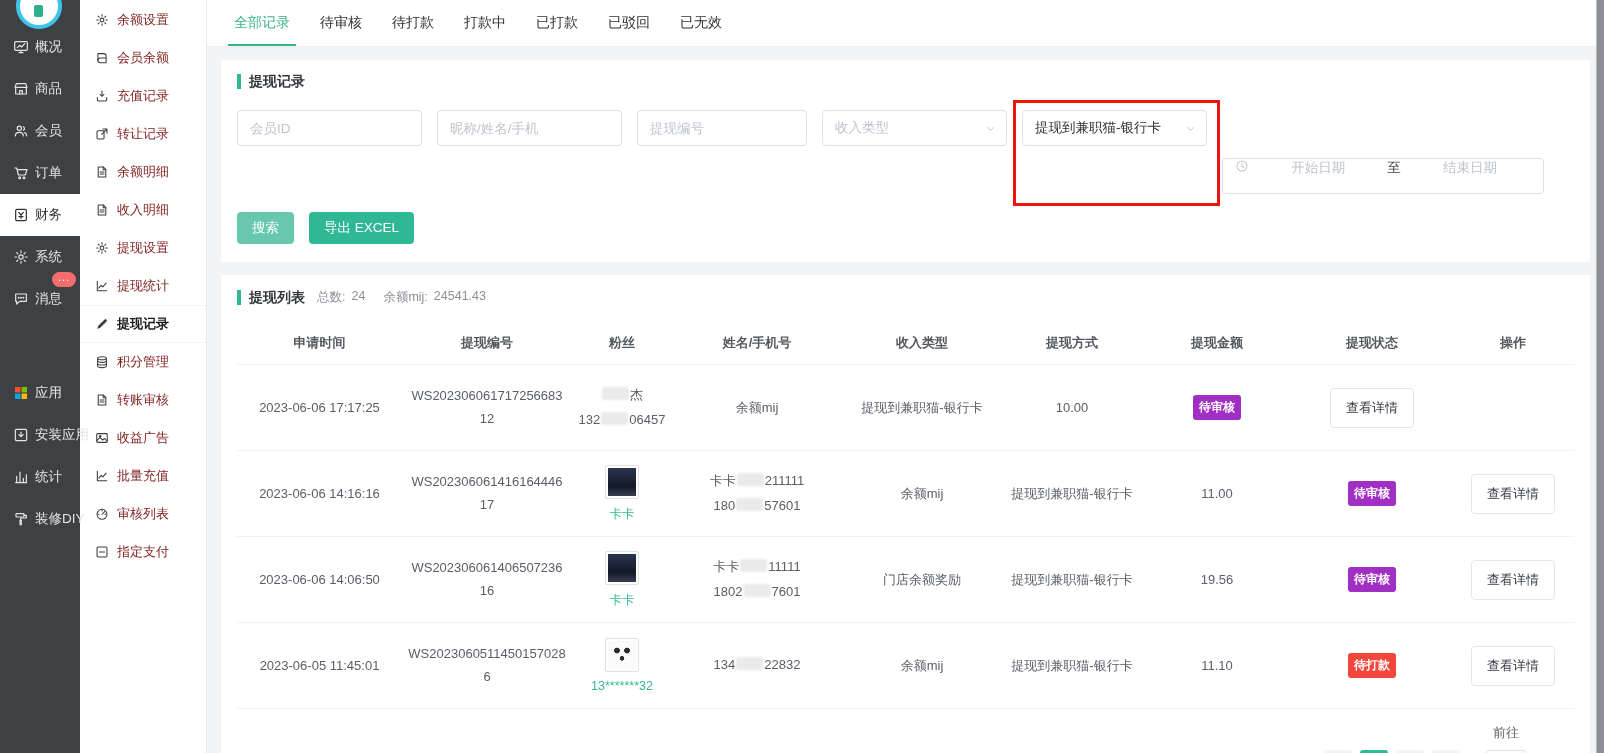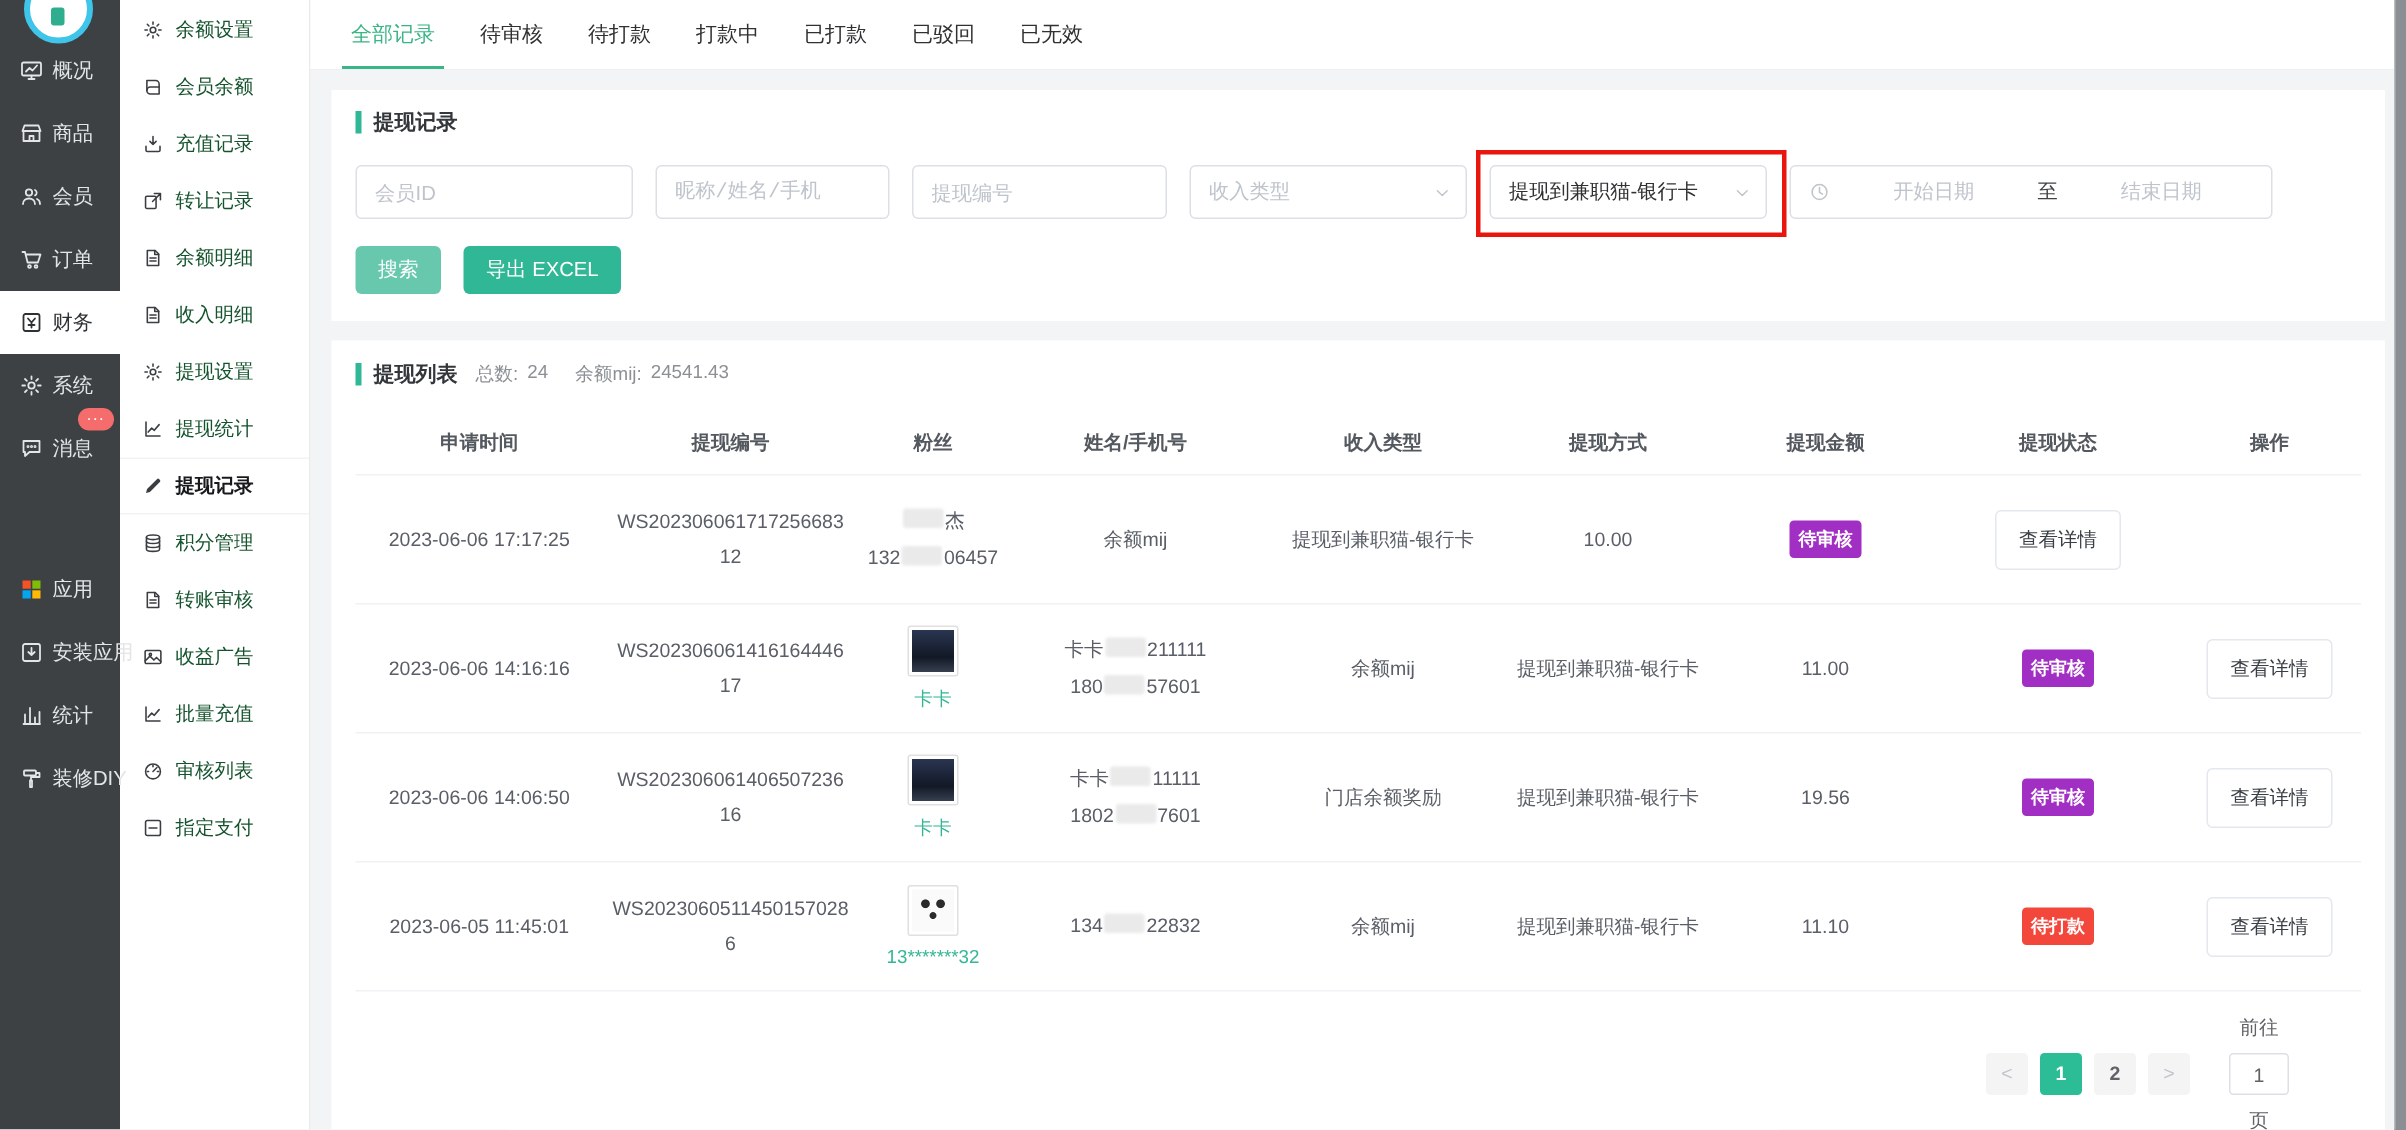--- a/index.html
+++ b/index.html
@@ -16,21 +16,21 @@
     color:#e3e5e6; font-size:13.5px; cursor:pointer; white-space:nowrap; }
   .nav-item.active { background:#fff; color:#2f3235; }
   .nav-item .icon { width:16px; height:16px; flex:0 0 16px; }
   .nav-gap { height:52px; }
   .msg-badge { position:absolute; top:-6px; right:4px; min-width:24px; height:15px; line-height:11px;
     background:#f56c6c; color:#fff; border-radius:8px; font-size:11px; text-align:center; letter-spacing:1px; }
 
   
   .submenu { width:127px; flex:0 0 127px; background:#fff; border-right:1px solid #e8eaec; padding-top:1px; }
   .sub-item { height:38px; display:flex; align-items:center; gap:8px; padding-left:15px;
-    color:#14532d; font-size:13px; cursor:pointer; white-space:nowrap; }
+    color:#7f1d1d; font-size:13px; cursor:pointer; white-space:nowrap; }
   .sub-item .icon { width:14px; height:14px; flex:0 0 14px; color:#3a3d42; }
   .sub-item.active { color:#17191c; font-weight:700; border-top:1px solid #f2f3f5; border-bottom:1px solid #f2f3f5; }
 
   
   .main { flex:1; display:flex; flex-direction:column; min-width:0; }
   .tabbar { background:#fff; padding:14px 0 0 21px; display:flex; gap:18px; border-bottom:1px solid #ecf0f3; }
   .tab { font-size:14px; color:#303133; padding:0 6px 12px 6px; cursor:pointer; border-bottom:2px solid transparent; }
   .tab.active { color:#3ab586; border-bottom-color:#3ab586; }
 
   .card { background:#fff; margin:13px 14px 0 14px; padding:14px 16px 18px 16px; }
@@ -42,22 +42,22 @@
   .f-input { height:36px; border:1px solid #dcdfe6; border-radius:4px; padding:0 12px; font-size:13.5px; color:#303133;
     font-family:"Liberation Sans","DejaVu Sans",sans-serif; outline:none; }
   .f-input::placeholder { color:#bfc4cc; }
   .sel { position:relative; height:36px; border:1px solid #dcdfe6; border-radius:4px; padding:0 28px 0 12px;
     display:flex; align-items:center; font-size:13.5px; cursor:pointer; background:#fff; }
   .sel .ph { color:#bfc4cc; }
   .sel .val { color:#303133; }
   .sel .icon.chev { position:absolute; right:9px; top:11px; width:13px; height:13px; color:#c0c4cc; }
   .sel-wrap { position:relative; }
   .red-box { position:absolute; top:-10px; left:-9px; right:-13px; bottom:-12px; border:3px solid #e8160c; pointer-events:none; }
-  .daterange { height:36px; border:1px solid #dcdfe6; border-radius:4px; display:flex; align-items:center;
-    padding:0 12px; gap:8px; font-size:13.5px; background:#fff; }
+  .daterange { height:36px; border:1px solid #dcdfe6; border-radius:4px; display:flex; 
+    padding:0 12px; gap:8px; font-size:13.5px; background:#fff;margin-top:48px; }
   .daterange .icon { width:14px; height:14px; color:#c0c4cc; }
   .daterange .dph { color:#bfc4cc; flex:1; text-align:center; }
   .daterange .sep { color:#3f4347; }
 
   .btn-row { margin-top:18px; display:flex; gap:15px; }
   .btn { border:none; border-radius:4px; height:32px; color:#fff; font-size:13.5px; cursor:pointer; padding:0 15px;
     font-family:"Liberation Sans","DejaVu Sans",sans-serif; }
   .btn.search { background:#68c8ae; }
   .btn.export { background:#30b795; }
 
@@ -328,21 +328,21 @@
         <div class="tab">已驳回</div>
         <div class="tab">已无效</div>
       </div>
 
     <div class="card">
       <div class="sec-head">
         <div class="sec-title">提现记录</div>
       </div>
       <div class="filters">
         <input class="f-input" style="width: 185px;" placeholder="会员ID">
-        <input class="f-input" style="width: 156px; font-family: Liberation Mono, monospace;" placeholder="昵称/姓名/手机">
+        <input class="f-input" style="width: 185px;" placeholder="昵称/姓名/手机">
         <input class="f-input" style="width: 170px;" placeholder="提现编号">
         <div class="sel" style="width:185px">
           <span class="ph">收入类型</span>
           <span class="icon chev"><svg viewBox="0 0 24 24">
                 <path d="M6 9.5l6 6 6-6"></path>
               </svg></span>
         </div>
         <div class="sel-wrap" style="width:185px">
           <div class="sel" style="width:185px">
             <span class="val">提现到兼职猫-银行卡</span>

